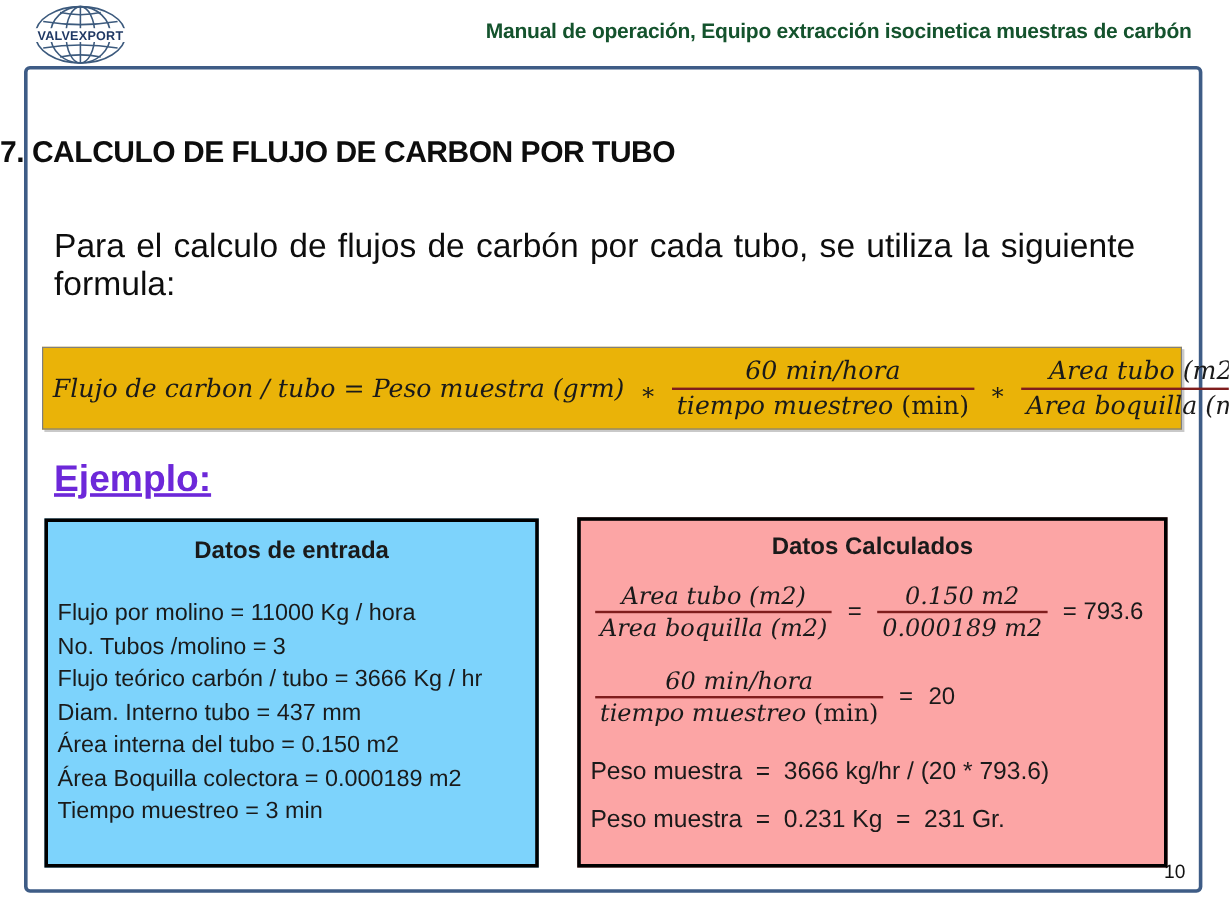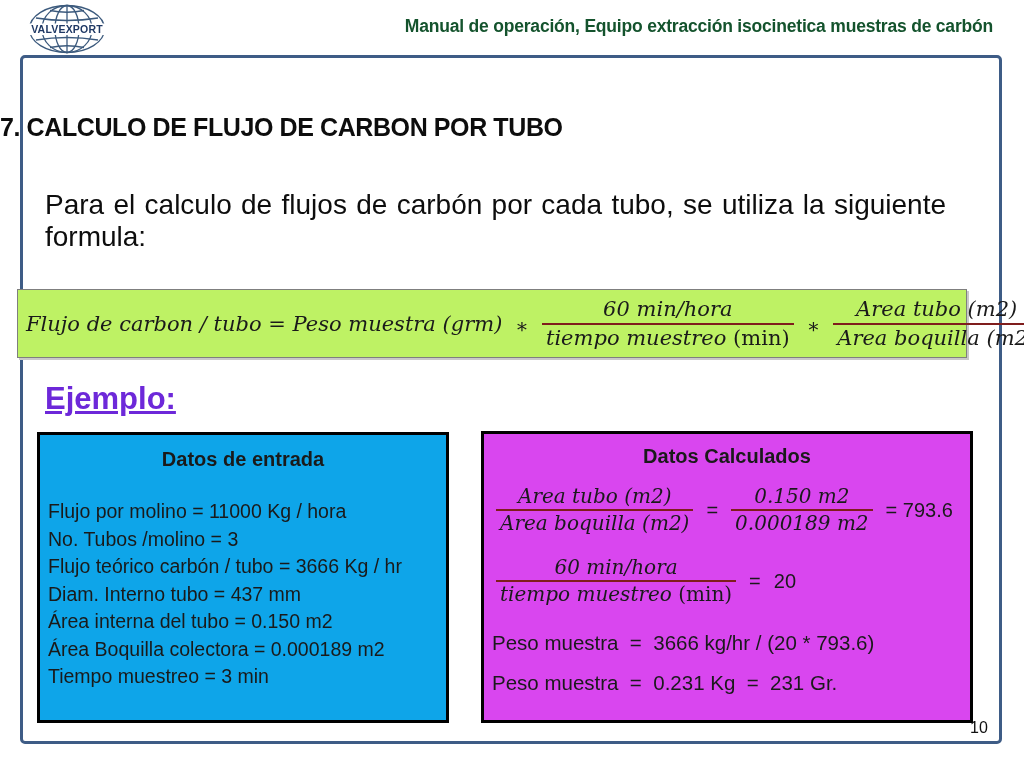--- a/index.html
+++ b/index.html
@@ -41,25 +41,25 @@
 
   .intro {
     position: absolute; left: 45px; top: 189px; width: 901px;
     font-size: 28px; line-height: 32px; color: #0d0d0d;
   }
   .intro .l1 { text-align: justify; text-align-last: justify; }
   .intro .l2 { text-align: left; }
 
   
   .formula-box {
-    position: absolute; left: 17px; top: 289px;
+    position: absolute; left: 35px; top: 289px;
     width: 950px; height: 69px;
     border: 1px solid #7f7f7f;
     box-shadow: 2px 2px 0 #c9c9c9;
-    background: #bef264;
+    background: #eab308;
     display: flex; align-items: center;
     gap: 13px;
     padding: 0 10px 0 8px;
     font-family: "DejaVu Serif", serif;
     font-style: italic;
     font-size: 21px; color: #1a1a1a;
     white-space: nowrap;
   }
   .formula-box .op { font-style: normal; font-size: 20px; padding-top: 4px; }
 
@@ -71,33 +71,33 @@
   .example-label {
     position: absolute; left: 45px; top: 381px;
     font-size: 31px; font-weight: bold; color: #6d28d9; text-decoration: underline;
   }
 
   
   .input-box {
     position: absolute; left: 37px; top: 432px;
     width: 412px; height: 291px;
     border: 3px solid #000;
-    background: #0ea5e9;
+    background: #7dd3fc;
   }
   .input-box .box-title {
     margin-top: 13px; text-align: center;
     font-size: 20px; font-weight: bold;
   }
   .input-box .lines { margin: 27px 0 0 8px; font-size: 19.5px; line-height: 27.5px; }
 
   .calc-box {
     position: absolute; left: 481px; top: 431px;
     width: 492px; height: 292px;
     border: 3px solid #000;
-    background: #d946ef;
+    background: #fca5a5;
   }
   .calc-box .box-title {
     margin-top: 11px; text-align: center;
     font-size: 20px; font-weight: bold;
   }
   .calc-row {
     display: flex; align-items: center; gap: 13px;
     margin-left: 12px;
     font-family: "DejaVu Serif", serif; font-style: italic;
     font-size: 20px; white-space: nowrap;

